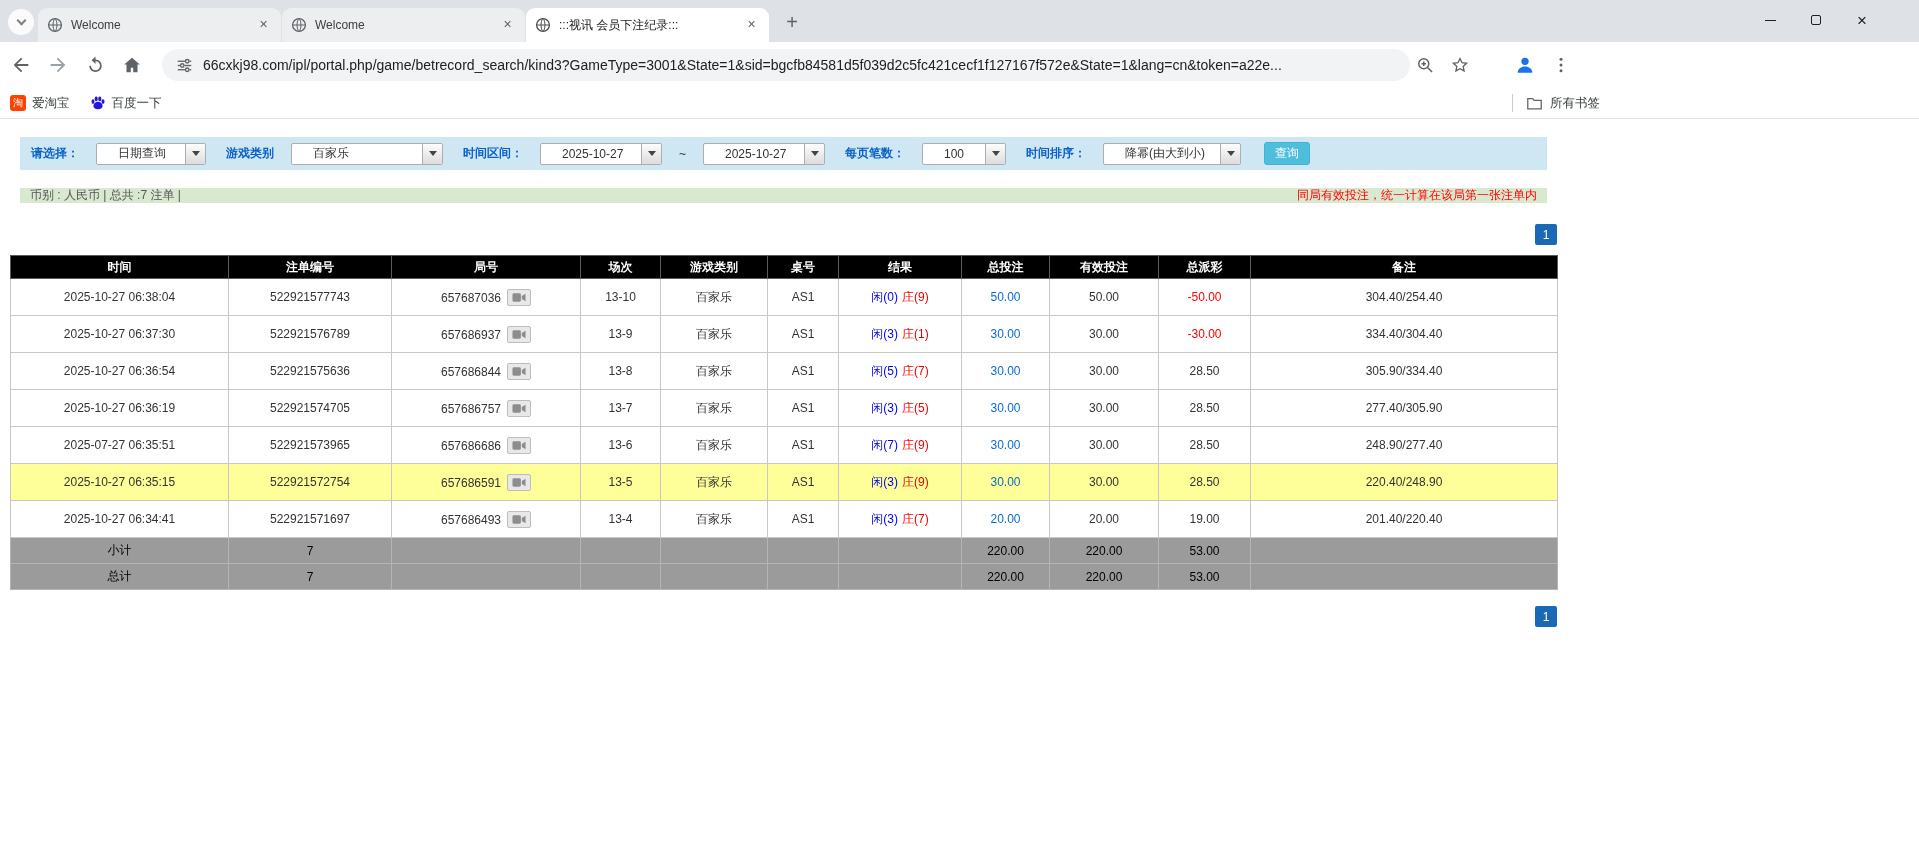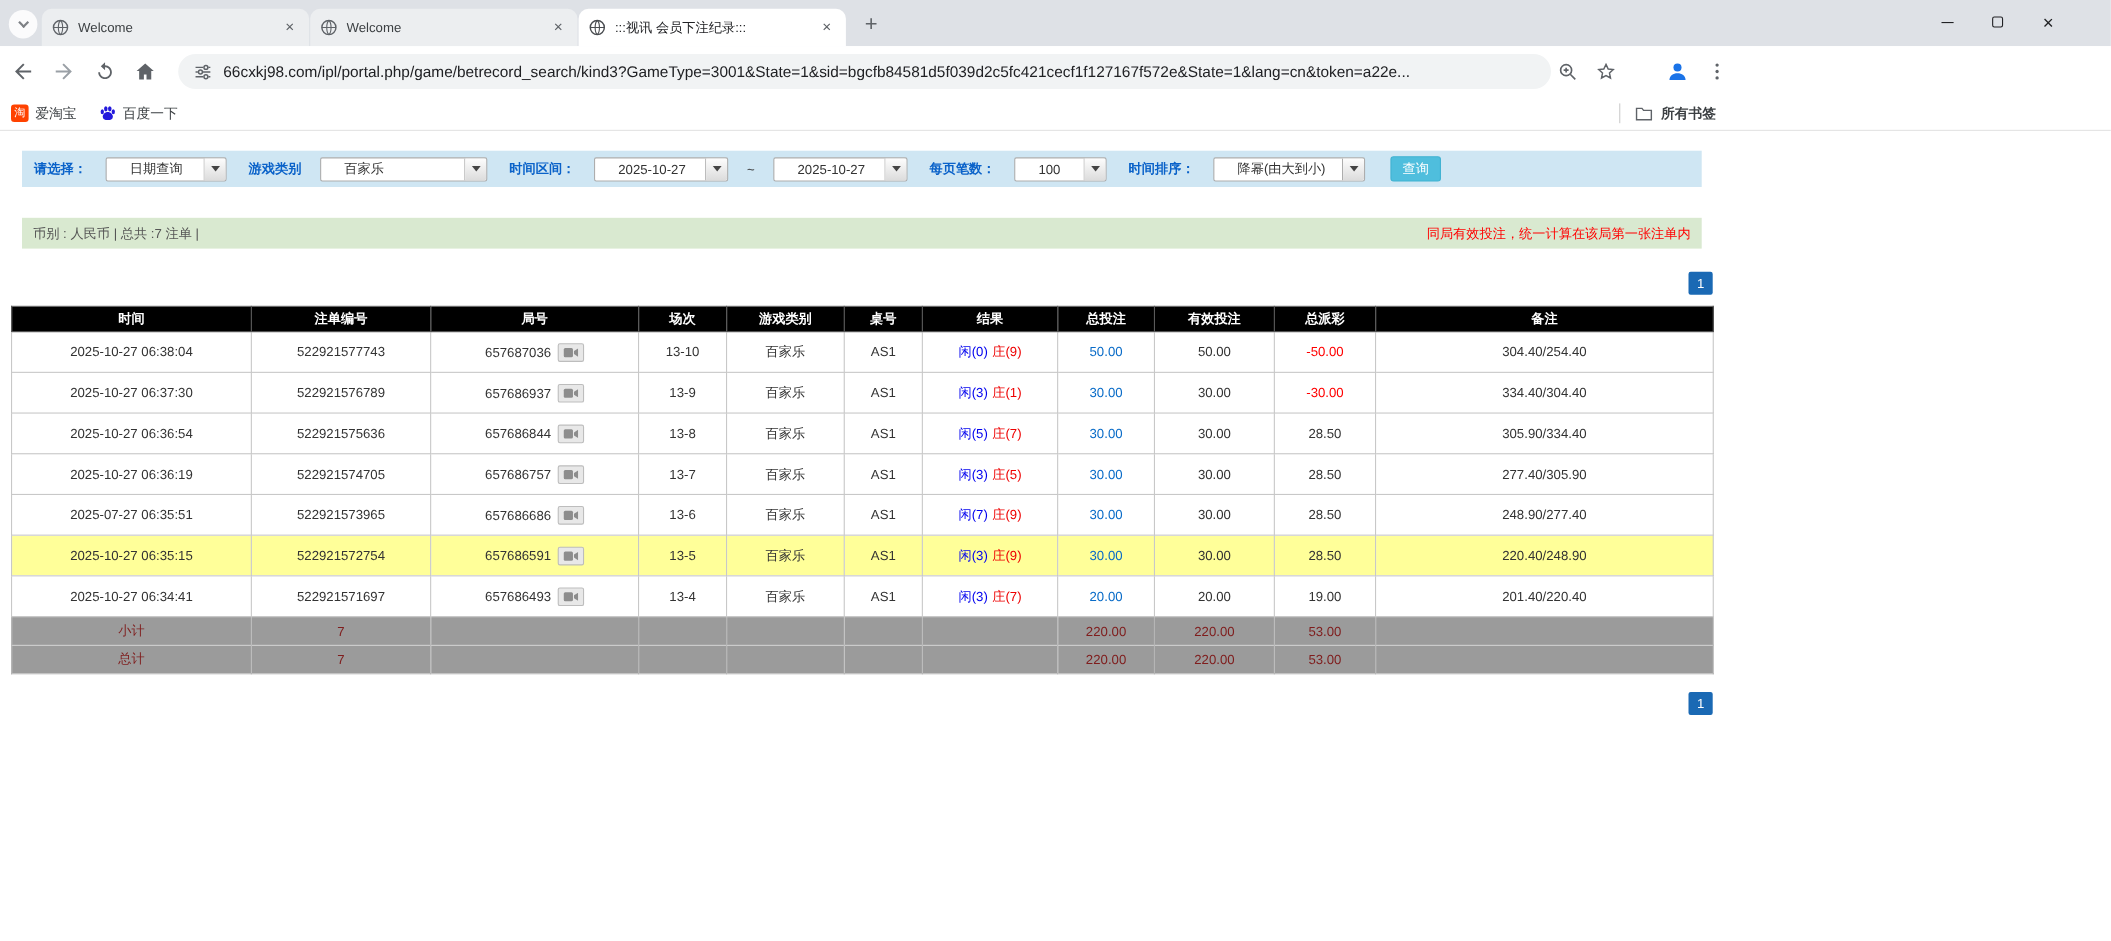--- a/index.html
+++ b/index.html
@@ -34,21 +34,21 @@
   .addressbar { position:absolute; left:162px; top:7px; width:1248px; height:32px; background:#f1f3f4;
                 border-radius:16px; display:flex; align-items:center; padding:0 14px; }
   .url-text { font-size:14px; color:#202124; margin-left:10px; white-space:nowrap; overflow:hidden; }
   .nav-right { position:absolute; left:1415px; top:7px; height:32px; display:flex; align-items:center; gap:15px; }
 
   .bookmarksbar { height:31px; background:#fff; border-bottom:1px solid #e3e3e3; display:flex;
                   align-items:center; padding-left:10px; position:relative; }
   .bm-item { display:flex; align-items:center; gap:6px; font-size:12.5px; color:#3c4043; margin-right:20px; }
   .taobao-ico { width:16px; height:16px; background:#ff4200; border-radius:3px; color:#fff; font-size:10px;
                 line-height:16px; text-align:center; }
-  .bm-right { position:absolute; left:1472px; display:flex; align-items:center; gap:7px; font-size:12.5px; color:#3c4043;font-weight:bold; }
+  .bm-right { position:absolute; left:1512px; display:flex; align-items:center; gap:7px; font-size:12.5px; color:#3c4043; }
   .bm-divider { width:1px; height:18px; background:#ccc; margin-right:6px; }
 
   
   .page { padding:18px 0 0 10px; }
   .page-title { font-size:17px; font-weight:400; color:#333; margin-bottom:15px; }
 
   .filter-bar { width:1527px; margin-left:10px; height:33px; background:#cfe6f3; display:flex;
                 align-items:center; gap:17px; padding:0 8px; }
   .f-label { font-size:12px; font-weight:bold; color:#0a62c9; white-space:nowrap; margin-left:3px; }
   .combo { display:inline-flex; height:22px; background:#fff; border:1px solid #adadad; border-radius:2px; }
@@ -59,38 +59,38 @@
            border-top:5px solid #444; }
   .w-select .combo-text { width:88px; }
   .w-game   .combo-text { width:130px; }
   .w-date   .combo-text { width:100px;text-align:center; }
   .w-size   .combo-text { width:62px; }
   .w-sort   .combo-text { width:116px; }
   .tilde { font-size:12px; color:#333; }
   .search-btn { height:23px; padding:0 10px; margin-left:6px; background:#4fbedd; border:1px solid #41b2d2;
                 border-radius:3px; color:#fff; font-size:12px; cursor:pointer; }
 
-  .info-bar { width:1527px; margin:28px 0 0 10px; height:28px; background:#d9e9d0; display:flex;
+  .info-bar { width:1527px; margin:18px 0 0 10px; height:15px; background:#d9e9d0; display:flex;
               align-items:center; justify-content:space-between; padding:0 10px; font-size:12px; }
   .info-left { color:#555; }
   .info-right { color:#f00; }
 
   .pager-row { width:1547px; display:flex; justify-content:flex-end; }
   .pager-row.top { margin-top:21px; }
   .pager-row.bottom { margin-top:16px; }
   .pager { min-width:22px; height:21px; padding:0 5px; background:#1a69b4; color:#fff; font-size:12px;
            display:flex; align-items:center; justify-content:center; border-radius:2px; cursor:pointer; }
 
   table.bet-table { width:1547px; border-collapse:collapse; table-layout:fixed; margin-top:10px; }
   .bet-table th { background:#000; color:#fff; font-size:12px; font-weight:bold; height:23px;
                   border:1px solid #5a5a5a; }
   .bet-table td { font-size:12px; color:#333; text-align:center; height:37px; border:1px solid #c8c8c8;
                   background:#fff; overflow:hidden; white-space:nowrap; }
   .bet-table tr.highlight td { background:#ffff99; }
-  .bet-table tr.summary td { background:#9b9b9b; color:#7f1d1d; height:26px; border-color:#b5b5b5; }
+  .bet-table tr.summary td { background:#9b9b9b; color:#000000; height:26px; border-color:#b5b5b5; }
   .res-player { color:#0000ee; }
   .res-banker { color:#ee0000; margin-left:4px; }
   .bet-link { color:#0a6cc8; cursor:pointer; }
   .c-payout.neg { color:#f00; }
   .replay-btn { display:inline-flex; align-items:center; justify-content:center; width:24px; height:17px;
                 background:#e8e8e8; border:1px solid #bdbdbd; border-radius:2px; margin-left:6px;
                 vertical-align:middle; cursor:pointer; }
   .round-no { vertical-align:middle; }
 
   svg { display:block; }

